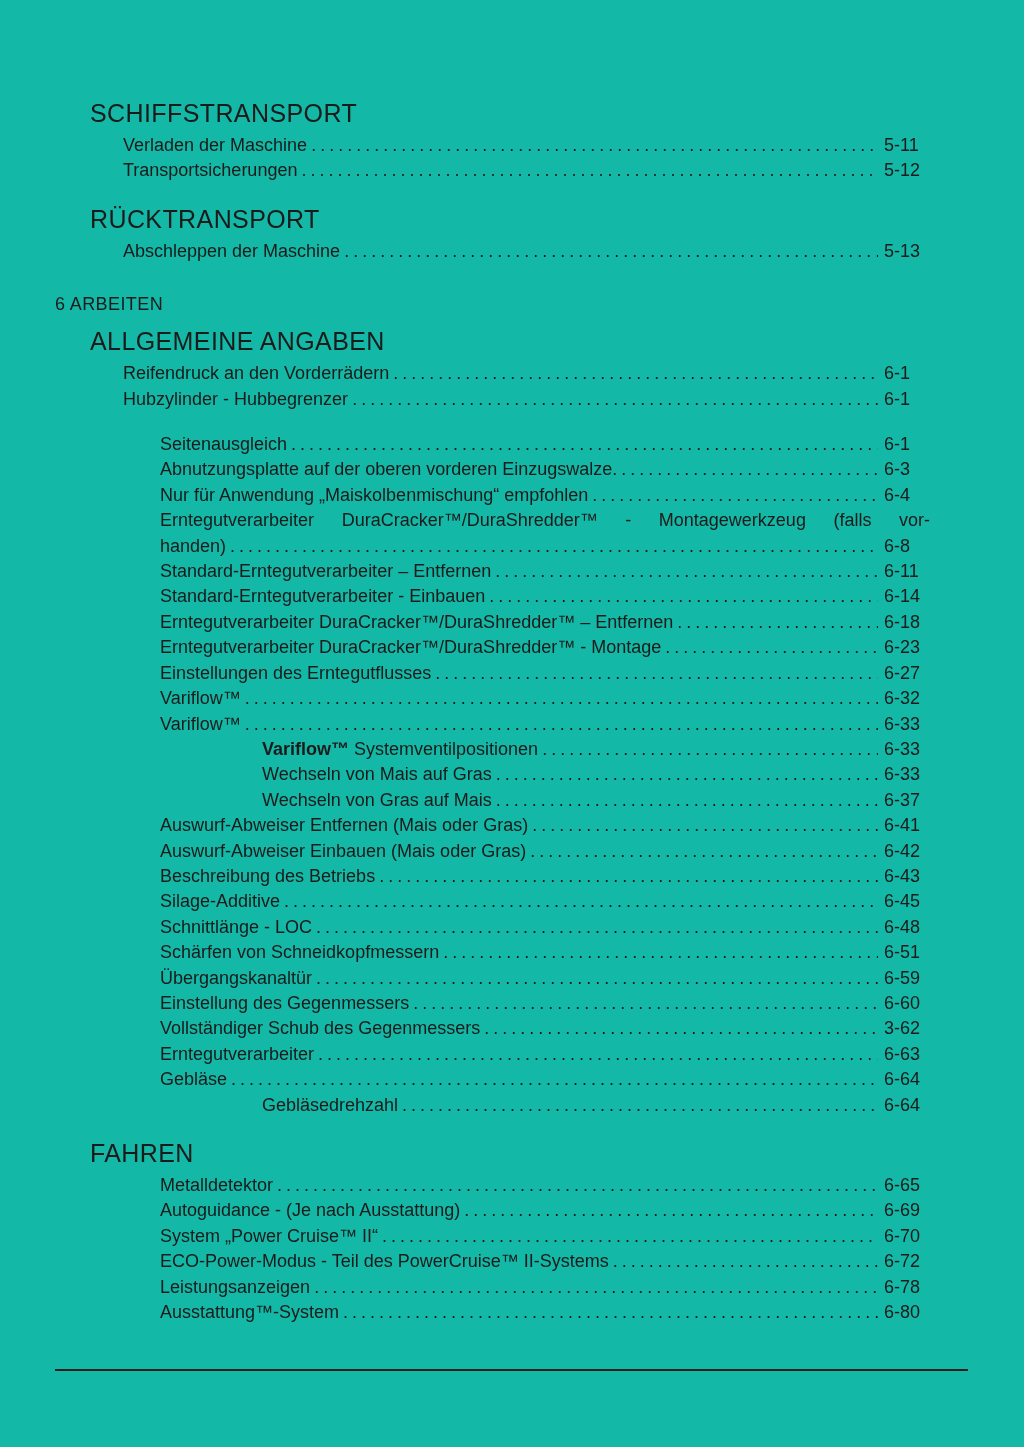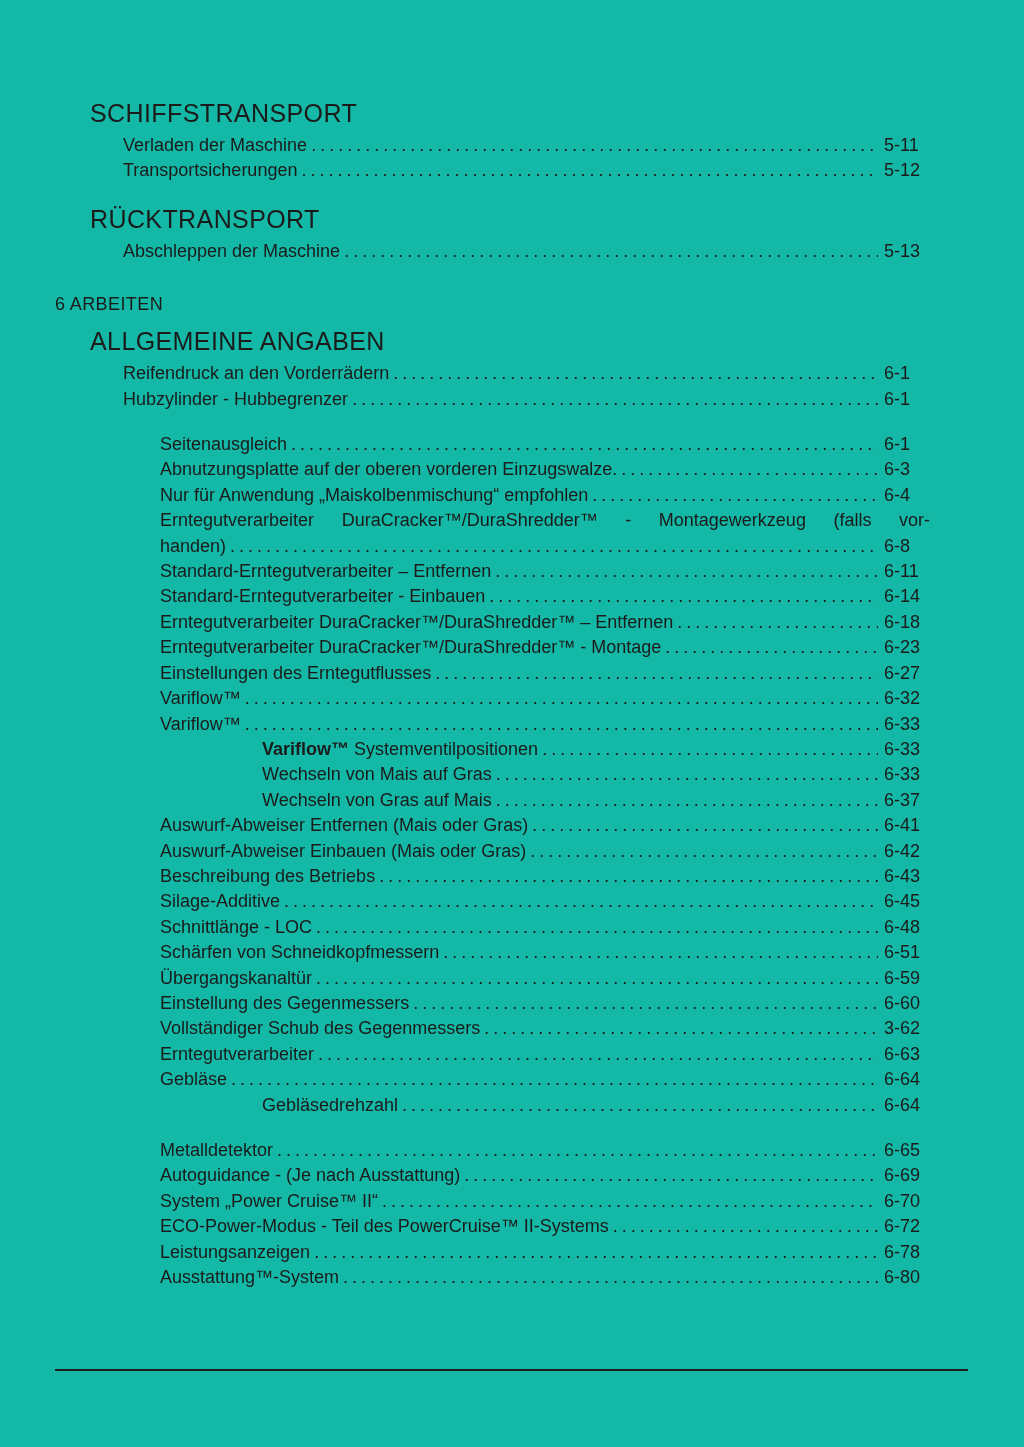--- a/index.html
+++ b/index.html
@@ -318,20 +318,21 @@
           </div>
           <div class="entry-block lvl4">
             <div class="entry-row">
               <span class="entry-title">Gebläsedrehzahl</span>
               <span class="dots">....................................................................................................................................................................................................................................................................</span>
               <span class="entry-page">6-64</span>
             </div>
           </div>
         </div>
         <div class="section">
+          <div class="section-heading">FAHREN</div>
           <div class="entry-block lvl3">
             <div class="entry-row">
               <span class="entry-title">Metalldetektor</span>
               <span class="dots">....................................................................................................................................................................................................................................................................</span>
               <span class="entry-page">6-65</span>
             </div>
           </div>
           <div class="entry-block lvl3">
             <div class="entry-row">
               <span class="entry-title">Autoguidance - (Je nach Ausstattung)</span>

